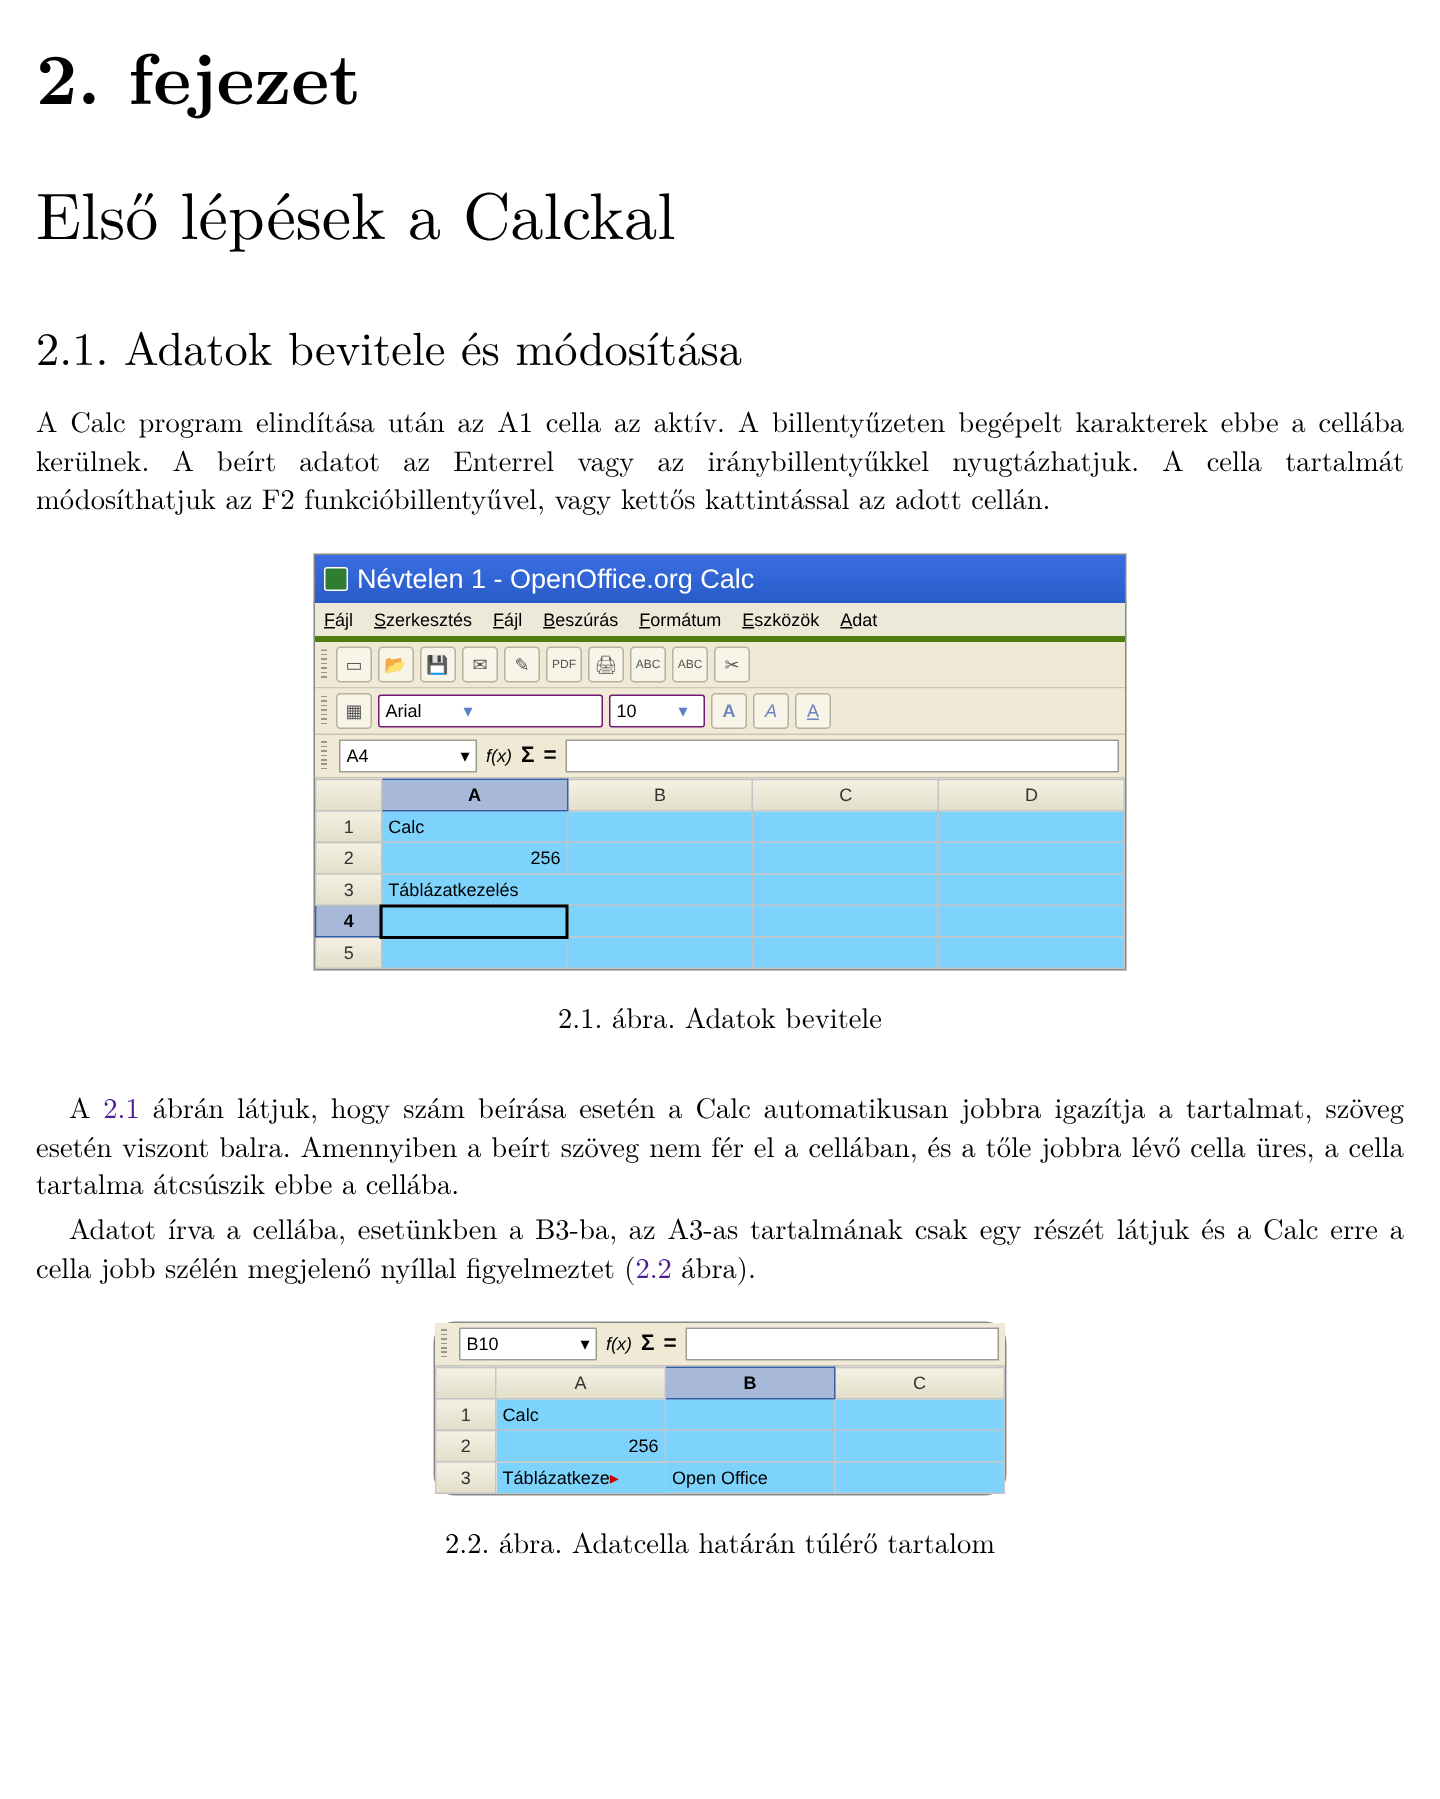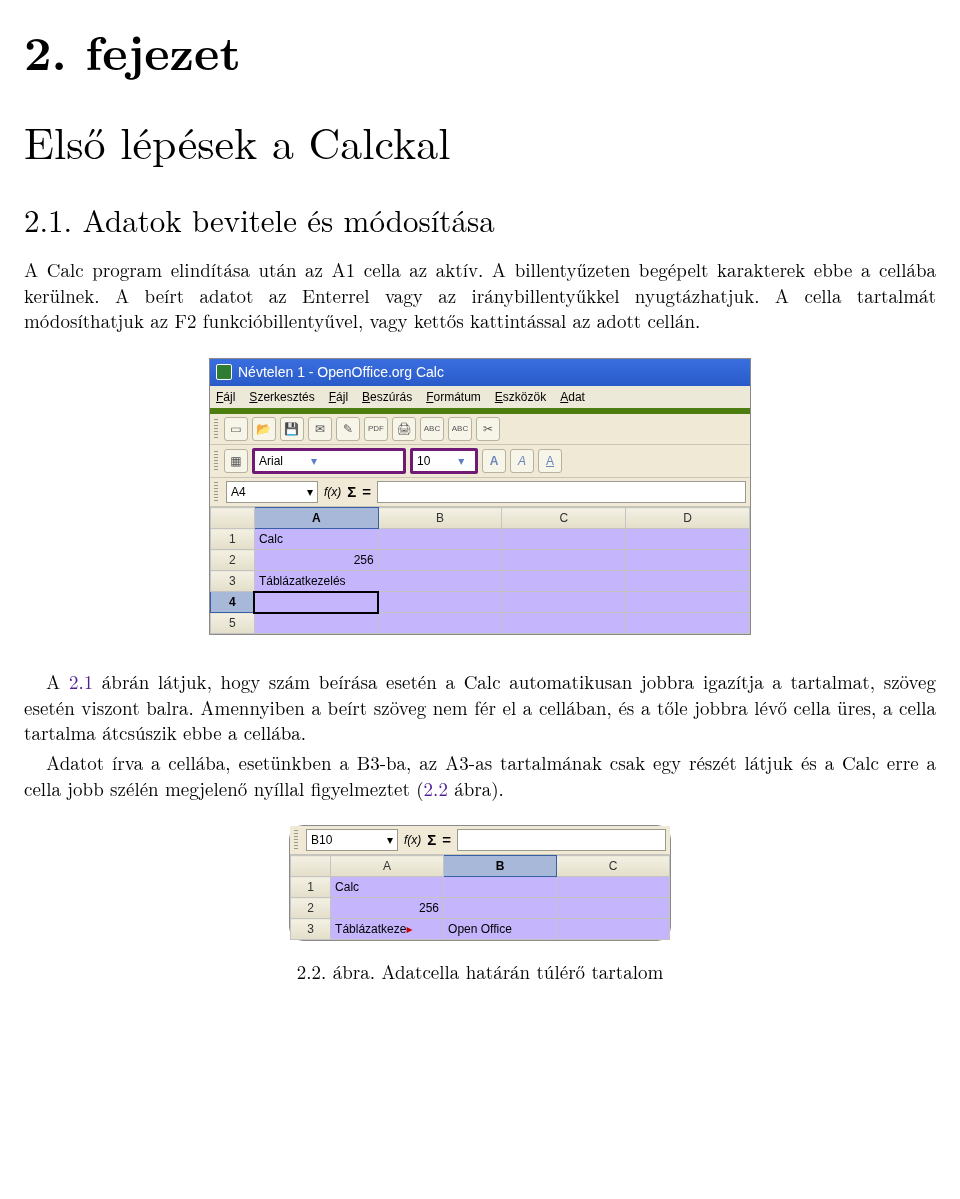--- a/index.html
+++ b/index.html
@@ -5,21 +5,21 @@
   body {
     font-family: "Latin Modern Roman", "Computer Modern", Georgia, serif;
     font-size: 19px;
     line-height: 1.35;
     color: #000;
     margin: 0;
     padding: 18px 24px 40px 24px;
     width: 912px;
   }
   h1.chapter   { font-size: 48px; font-weight: bold; margin: 0 0 28px 0; }
-  h1.title     { font-size: 44px; font-weight: normal; margin: 0 0 29px 0; }
+  h1.title     { font-size: 44px; font-weight: normal; margin: 0 0 40px 0; }
   h2.section   { font-size: 31px; font-weight: normal; margin: 1px 0 16px 0; }
   p { margin: 0 0 4px 0; text-align: justify; }
   p.indent { text-indent: 22px; }
 
   .figure-wrap { text-align: center; margin: 24px 0 34px 0; }
   .caption { text-align: center; margin-top: 18px; font-size: 19px; }
 
   
   .oo-window {
     display: inline-block;
@@ -30,34 +30,34 @@
     font-family: Tahoma, Arial, sans-serif;
     font-size: 12px;
   }
   .oo-titlebar {
     background: linear-gradient(#3a6ee0, #295bc8);
     color: #fff;
     padding: 4px 6px;
     display: flex;
     align-items: center;
     gap: 6px;
-    font-size: 14px;
+    font-size: 18px;
   }
   .oo-app-icon {
     width: 14px; height: 14px;
     background: #2e7d32;
     border: 1px solid #fff;
     border-radius: 2px;
   }
   .oo-menubar {
     background: #ece9d8;
     padding: 3px 6px;
     display: flex;
     gap: 14px;
-    border-bottom: 6px solid #4d7c0f;
+    border-bottom: 4px solid #4d7c0f;
   }
   .oo-menubar span { text-decoration: underline; text-decoration-color: transparent; }
   .oo-menubar span::first-letter { text-decoration: underline; }
   .oo-toolbar {
     background: #efe9d6;
     padding: 3px 4px;
     display: flex;
     align-items: center;
     gap: 4px;
     border-bottom: 1px solid #c9c6b8;
@@ -69,21 +69,21 @@
   }
   .tb-btn {
     width: 22px; height: 22px;
     border: 1px solid #b7b29f;
     border-radius: 3px;
     background: #f7f4e8;
     display:flex;align-items:center;justify-content:center;
     font-size:12px;color:#555;
   }
   .tb-sel {
-    border:3px solid #701a75;border-radius:2px;background:#fff;
+    border:1px solid #701a75;border-radius:2px;background:#fff;
     height:20px;display:flex;align-items:center;padding:0 4px;gap:28px;
   }
   .tb-sel .chev { color:#5a7fc8; }
   .oo-formula {
     display:flex;align-items:center;gap:6px;
     background:#efe9d6;padding:3px 4px;border-bottom:1px solid #c9c6b8;
   }
   .fx-name {
     width:82px;height:20px;border:1px solid #9c9a8e;background:#fff;
     display:flex;align-items:center;justify-content:space-between;padding:0 4px;gap:19px;
@@ -102,21 +102,21 @@
     font-family: Arial, sans-serif;
   }
   table.sheet th {
     background: linear-gradient(#f4f1e4,#e2dec9);
     color:#333;font-weight:normal;text-align:center;width:84px;
   }
   table.sheet th.rowh { width:24px; }
   table.sheet th.sel {
     background:#a8b8d8;border-color:#365fa8;color:#000;font-weight:bold;
   }
-  table.sheet td { background:#c4b5fd; text-align:left; }
+  table.sheet td { background:#7dd3fc; text-align:left; }
   table.sheet td.num { text-align:right; }
   table.sheet td.active {
     outline:2px solid #000; outline-offset:-1px;
   }
 
   .link { color:#4c1d95; }
 </style>
 </head>
 <body>
 
@@ -220,20 +220,21 @@
       <tr>
         <th class="rowh">5</th>
         <td></td>
         <td></td>
         <td></td>
         <td></td>
       </tr>
     </tbody>
       </table>
   </div>
+  <div class="caption">2.1. ábra. Adatok bevitele</div>
 </div>
 
 <p class="indent">
   <span>A </span><span class="link">2.1</span><span> ábrán látjuk, hogy szám beírása esetén a Calc automatikusan jobbra igazítja a tartalmat, szöveg esetén viszont balra. Amennyiben a beírt szöveg nem fér el a cellában, és a tőle jobbra lévő cella üres, a cella tartalma átcsúszik ebbe a cellába.</span>
 </p>
 <p class="indent">
   <span>Adatot írva a cellába, esetünkben a B3-ba, az A3-as tartalmának csak egy részét látjuk és a Calc erre a cella jobb szélén megjelenő nyíllal figyelmeztet (</span><span class="link">2.2</span><span> ábra).</span>
 </p>
 
 <div class="figure-wrap">

